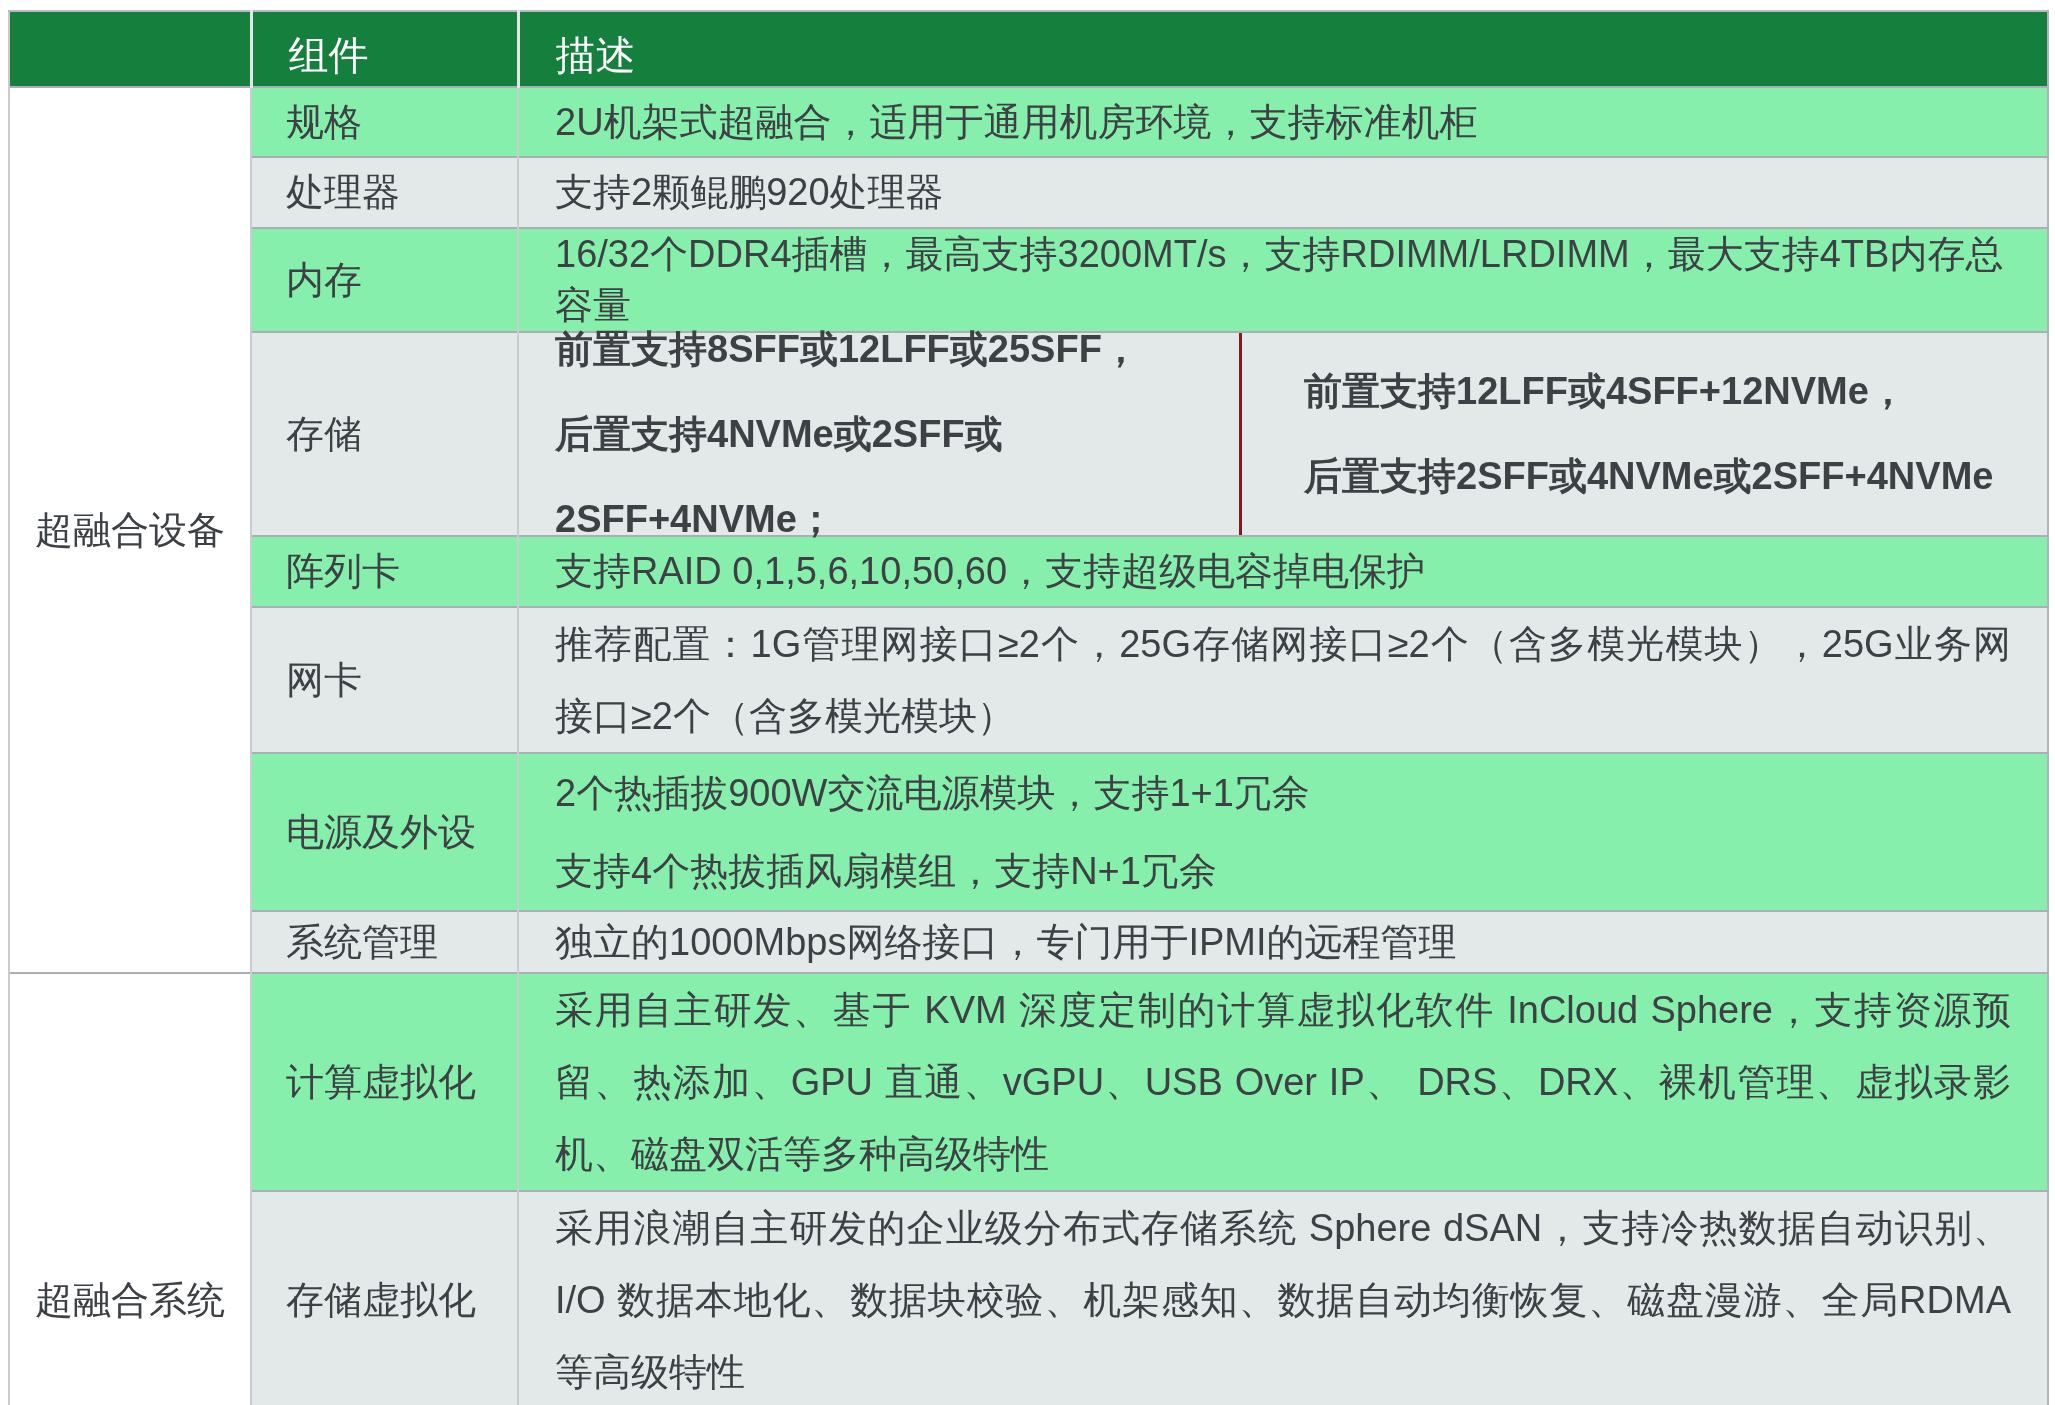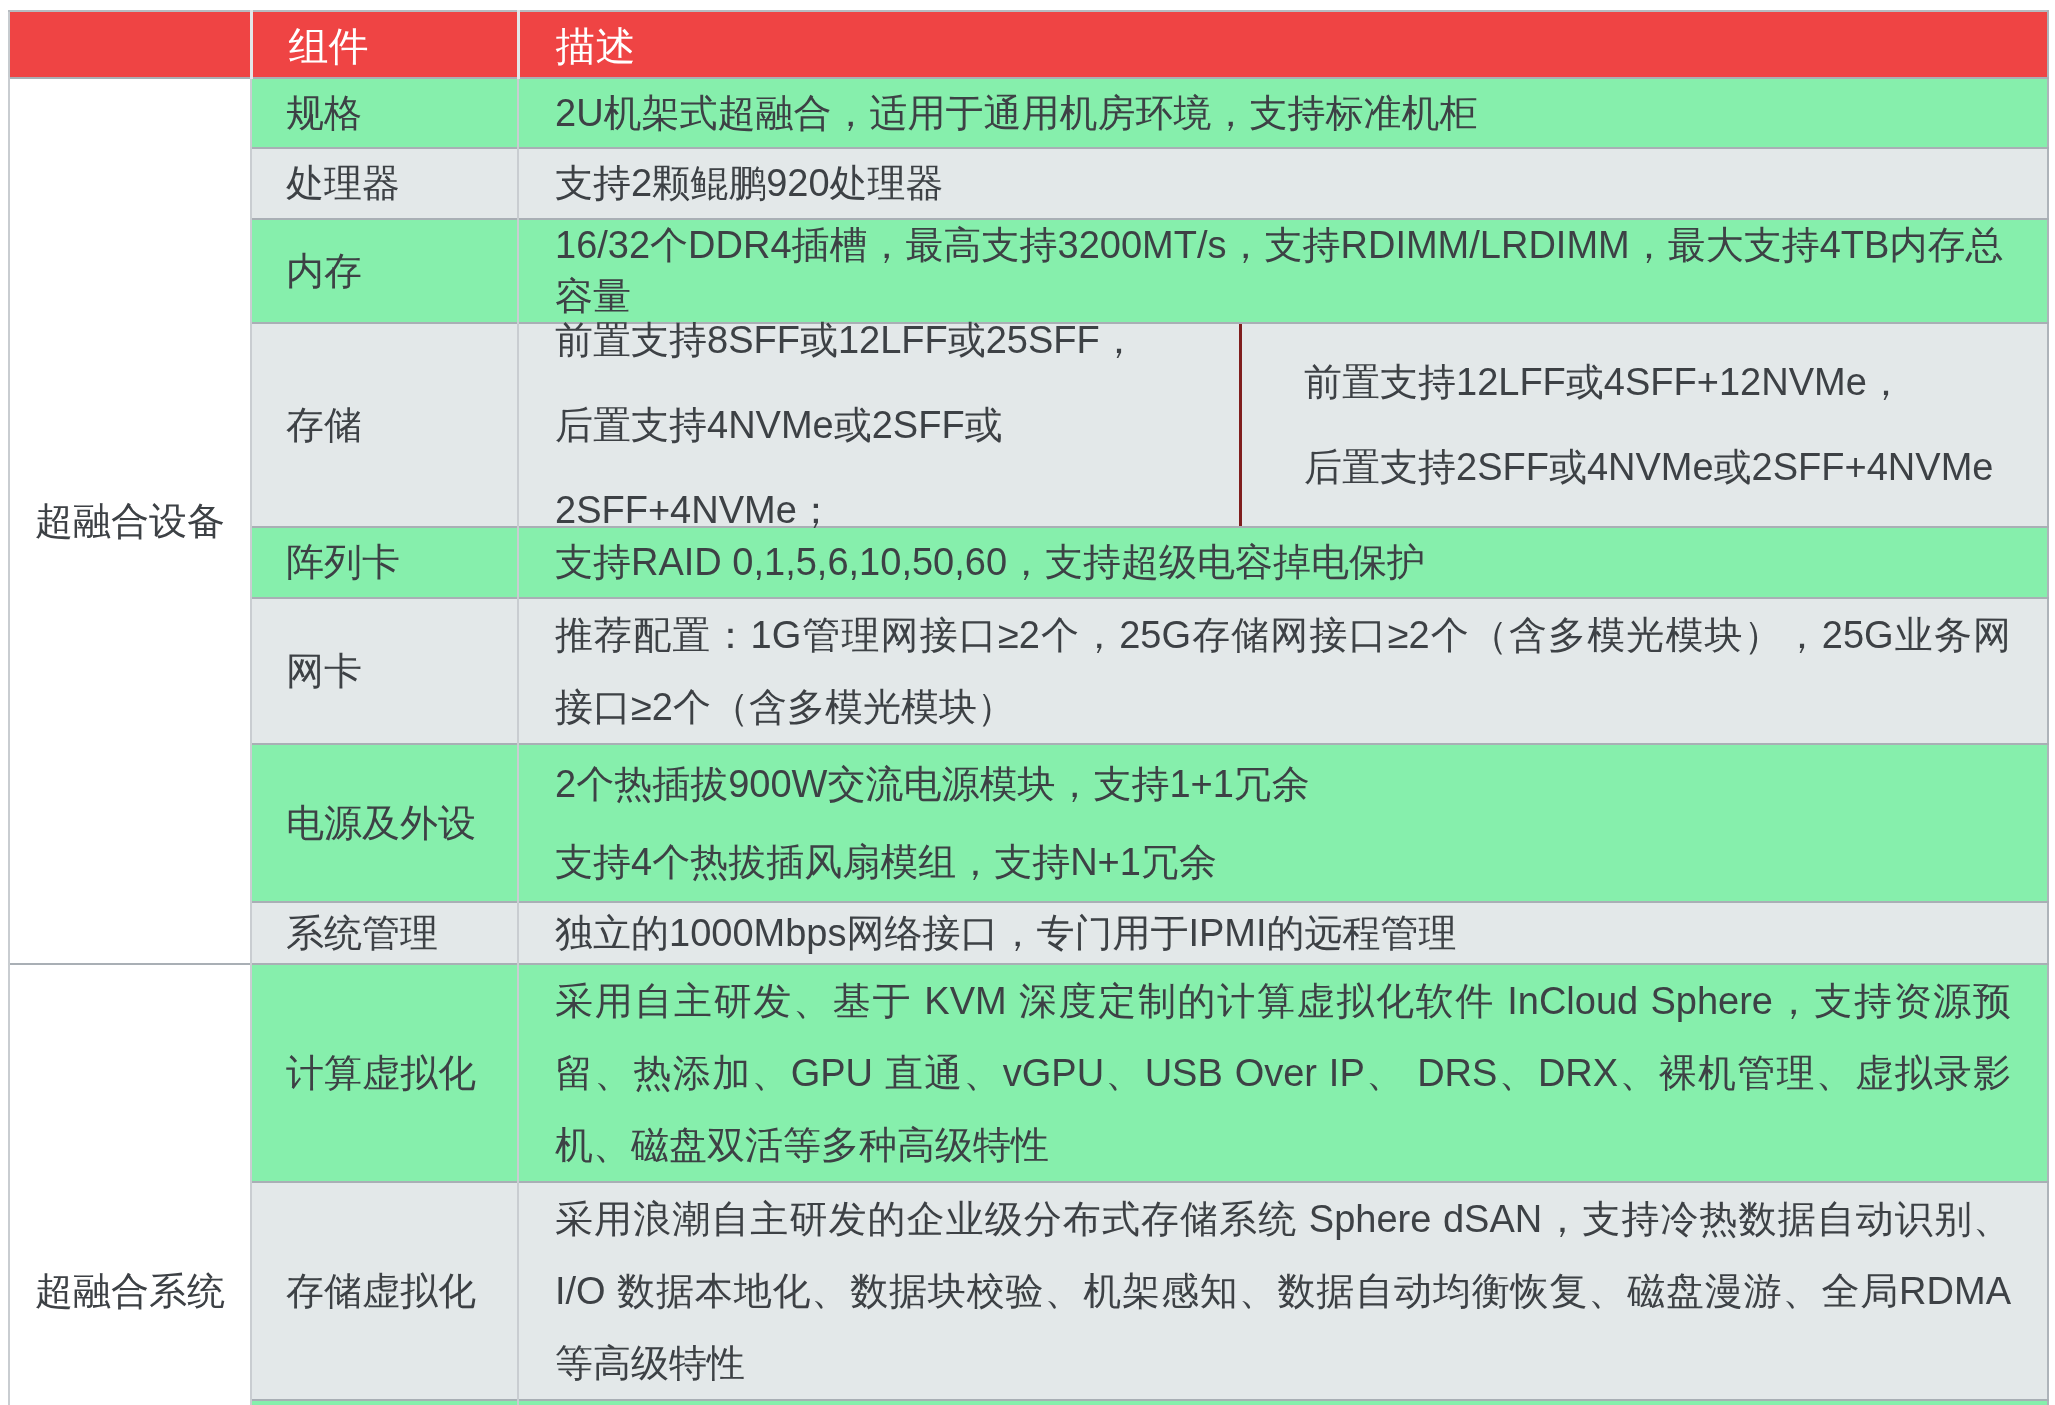--- a/index.html
+++ b/index.html
@@ -17,27 +17,27 @@
     border-left:2px solid #c6cbcf;
     border-right:2px solid #aeb4ba;
     border-top:2px solid #b6bbc0;
     border-bottom:3px solid #9aa0a6;
   }
   col.c-group{width:242px;}
   col.c-comp{width:267px;}
   col.c-desc{width:1530px;}
 
   th{
-    background:#ef4444;
+    background:#15803d;
     color:#ffffff;
     font-size:40px;
     font-weight:400;
     text-align:left;
     height:62px;
-    padding:3px 0 0 36px;
+    padding:12px 0 0 36px;
     border:none;
   }
   th.sep{border-left:3px solid #e3e6e8;}
 
   td{
     border-top:2px solid #a9afb5;
     border-left:2px solid #c9cdd1;
     font-size:38px;
     vertical-align:middle;
     background:#86efac;
@@ -60,20 +60,21 @@
   tr.h60 td{height:60px;}  tr.h210 td{height:210px;} tr.h122 td{height:122px;}
   tr.h194 td{height:194px;}
 
   
   td.split-cell{padding:0;}
   .split{display:flex; align-items:stretch; height:202px;}
   .sub{
     display:flex; align-items:center;
     white-space:pre-line; line-height:85px;
     box-sizing:border-box;
+    font-weight:bold;
   }
   .sub-left{flex:0 0 720px; padding-left:36px; padding-right:20px;}
   .sub-right{flex:1 1 auto; border-left:3px solid #7f1d1d; padding-left:62px; padding-right:36px;}
 </style>
 </head>
 <body>
 
 <table class="spec">
   <colgroup>
       <col class="c-group">

